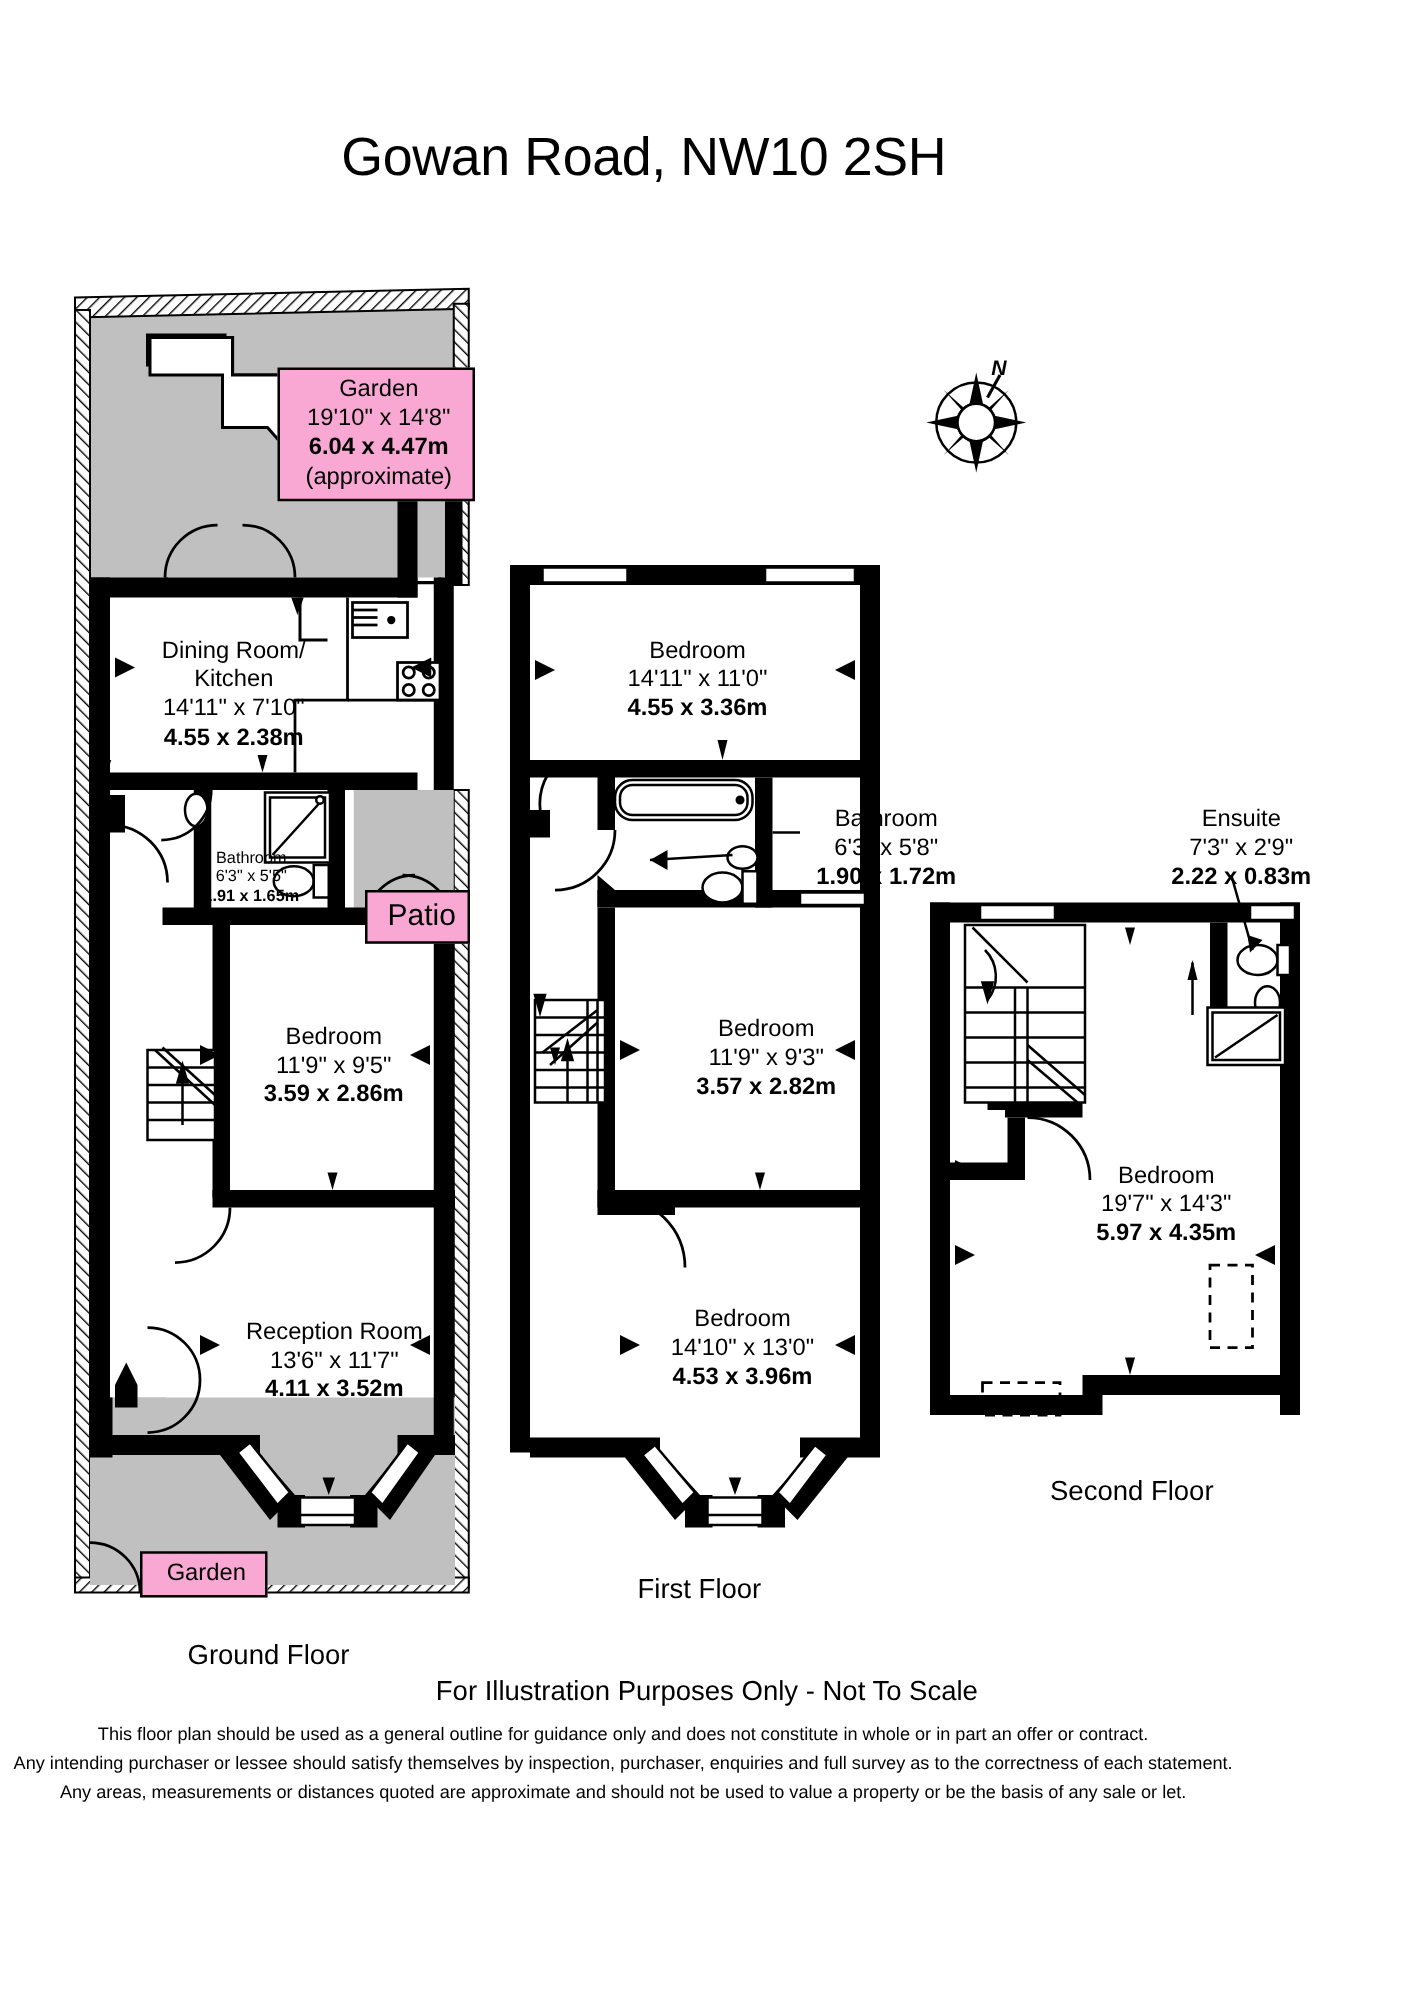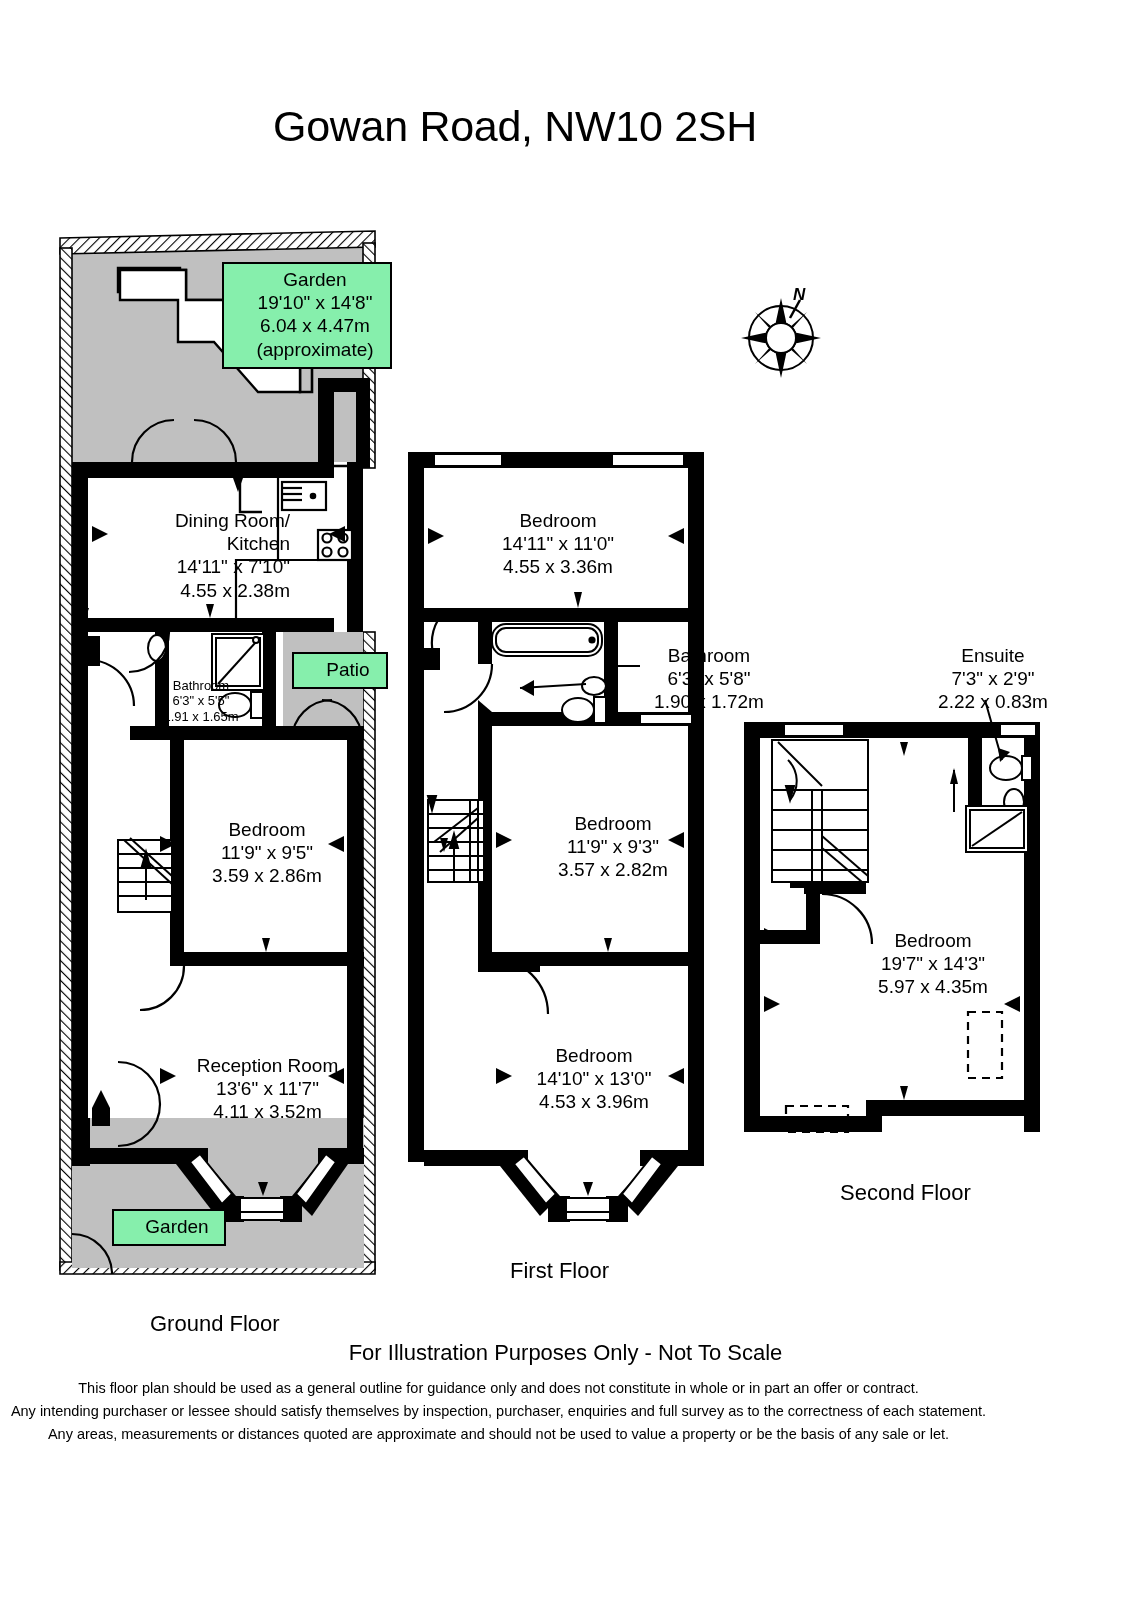--- a/index.html
+++ b/index.html
@@ -49,27 +49,28 @@
   .rlabel {
     position: absolute;
     text-align: center;
     font-size: 19px;
     line-height: 1.22;
     white-space: nowrap;
     pointer-events: none;
   }
   .rlabel .nm { display: block; }
   .rlabel .d1 { display: block; }
-  .rlabel .d2 { display: block; }
+  .rlabel .d2 { display: block; font-weight: bold; }
   .rlabel .d3 { display: block; }
 
   .boxed {
-    background: #86efac;
+    background: #f9a8d4;
     border: 2px solid #000000;
-    padding: 4px 12px 6px 28px;
+    padding: 4px 12px 6px 16px;
+    margin-top: 32px;
   }
   .tiny {
     font-size: 13px;
     line-height: 1.18;
   }
 
   .floorname {
     position: absolute;
     font-size: 22px;
     white-space: nowrap;
@@ -449,34 +450,34 @@
 
 <div id="compass-n">N</div>
 
 <div class="rlabel boxed" style="left:222px; top:262px; width:126px;">
   <span class="nm">Garden</span>
   <span class="d1">19'10" x 14'8"</span>
   <span class="d2">6.04 x 4.47m</span>
   <span class="d3">(approximate)</span>
 </div>
 
-<div class="rlabel" style="left:110px; top:509px; width:180px;text-align:right;">
+<div class="rlabel" style="left:97px; top:509px; width:180px;">
   <span class="nm">Dining Room/</span>
   <span class="nm">Kitchen</span>
   <span class="d1">14'11" x 7'10"</span>
   <span class="d2">4.55 x 2.38m</span>
 </div>
 
 <div class="rlabel tiny" style="left:140px; top:678px; width:122px;">
   <span class="nm">Bathroom</span>
   <span class="d1">6'3" x 5'5"</span>
   <span class="d2">1.91 x 1.65m</span>
 </div>
 
-<div class="rlabel boxed" style="left:292px; top:652px; width:52px; font-size:19px;">
+<div class="rlabel boxed" style="left:292px; top:680px; width:52px; font-size:24px;">
   <span class="nm">Patio</span>
 </div>
 
 <div class="rlabel" style="left:182px; top:818px; width:170px;">
   <span class="nm">Bedroom</span>
   <span class="d1">11'9" x 9'5"</span>
   <span class="d2">3.59 x 2.86m</span>
 </div>
 
 <div class="rlabel" style="left:170px; top:1054px; width:195px;">

